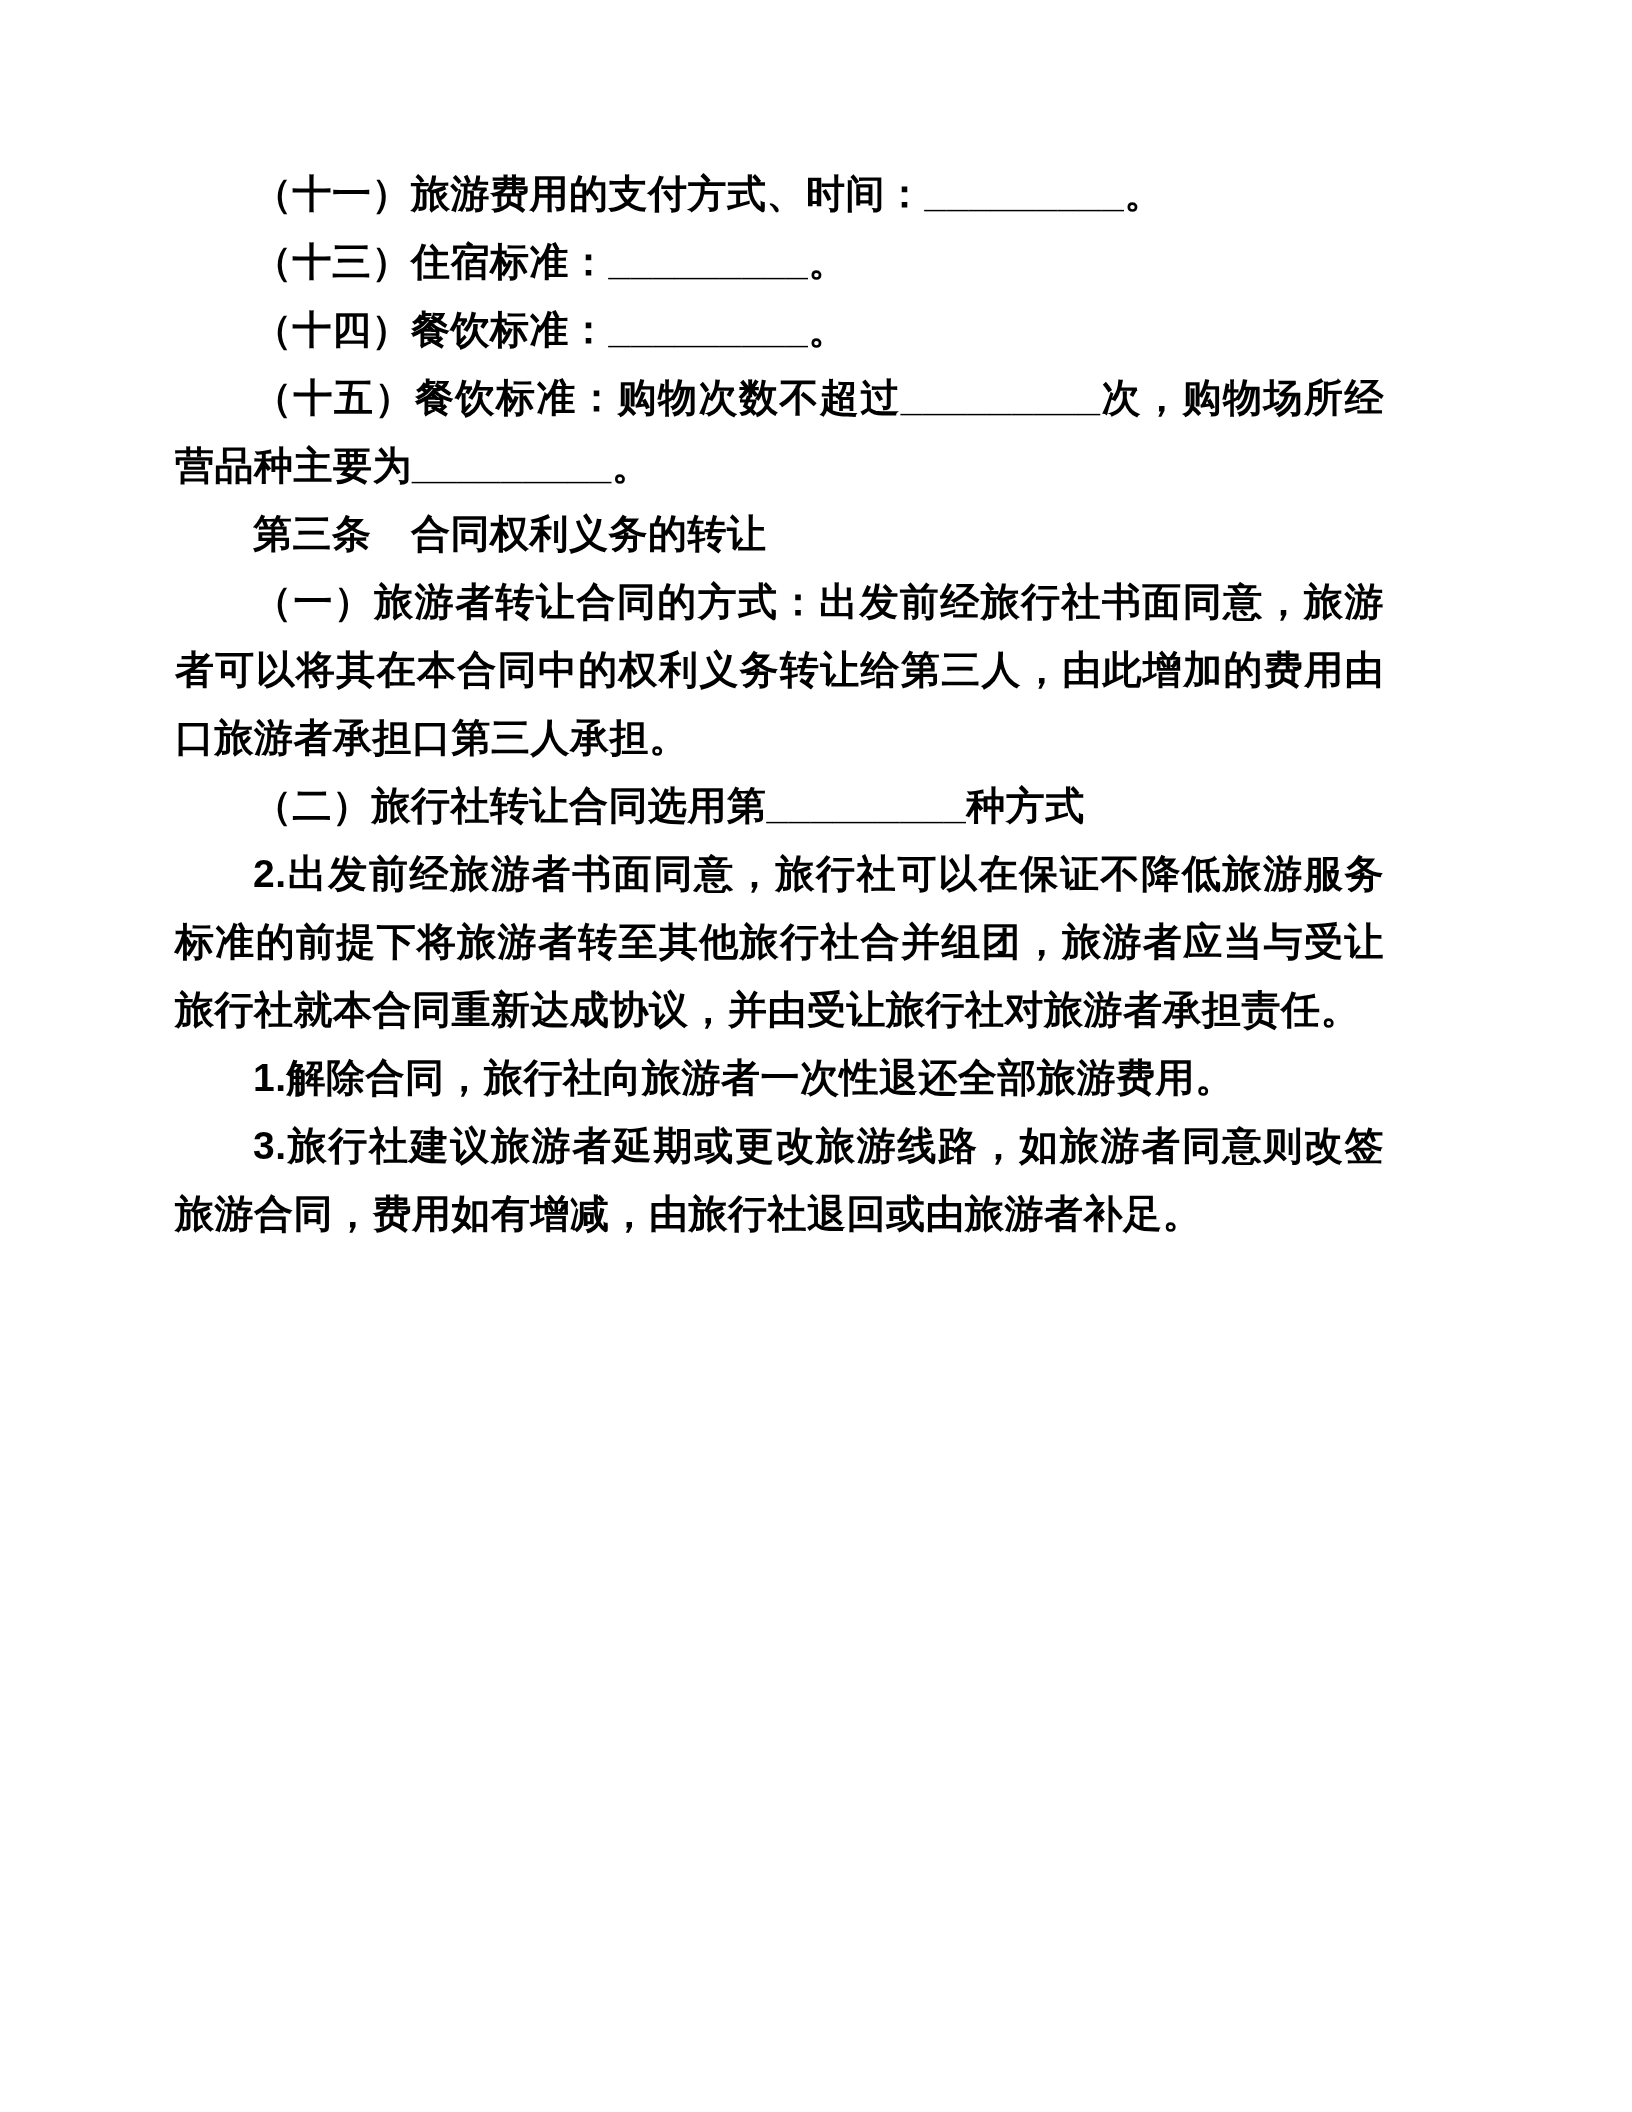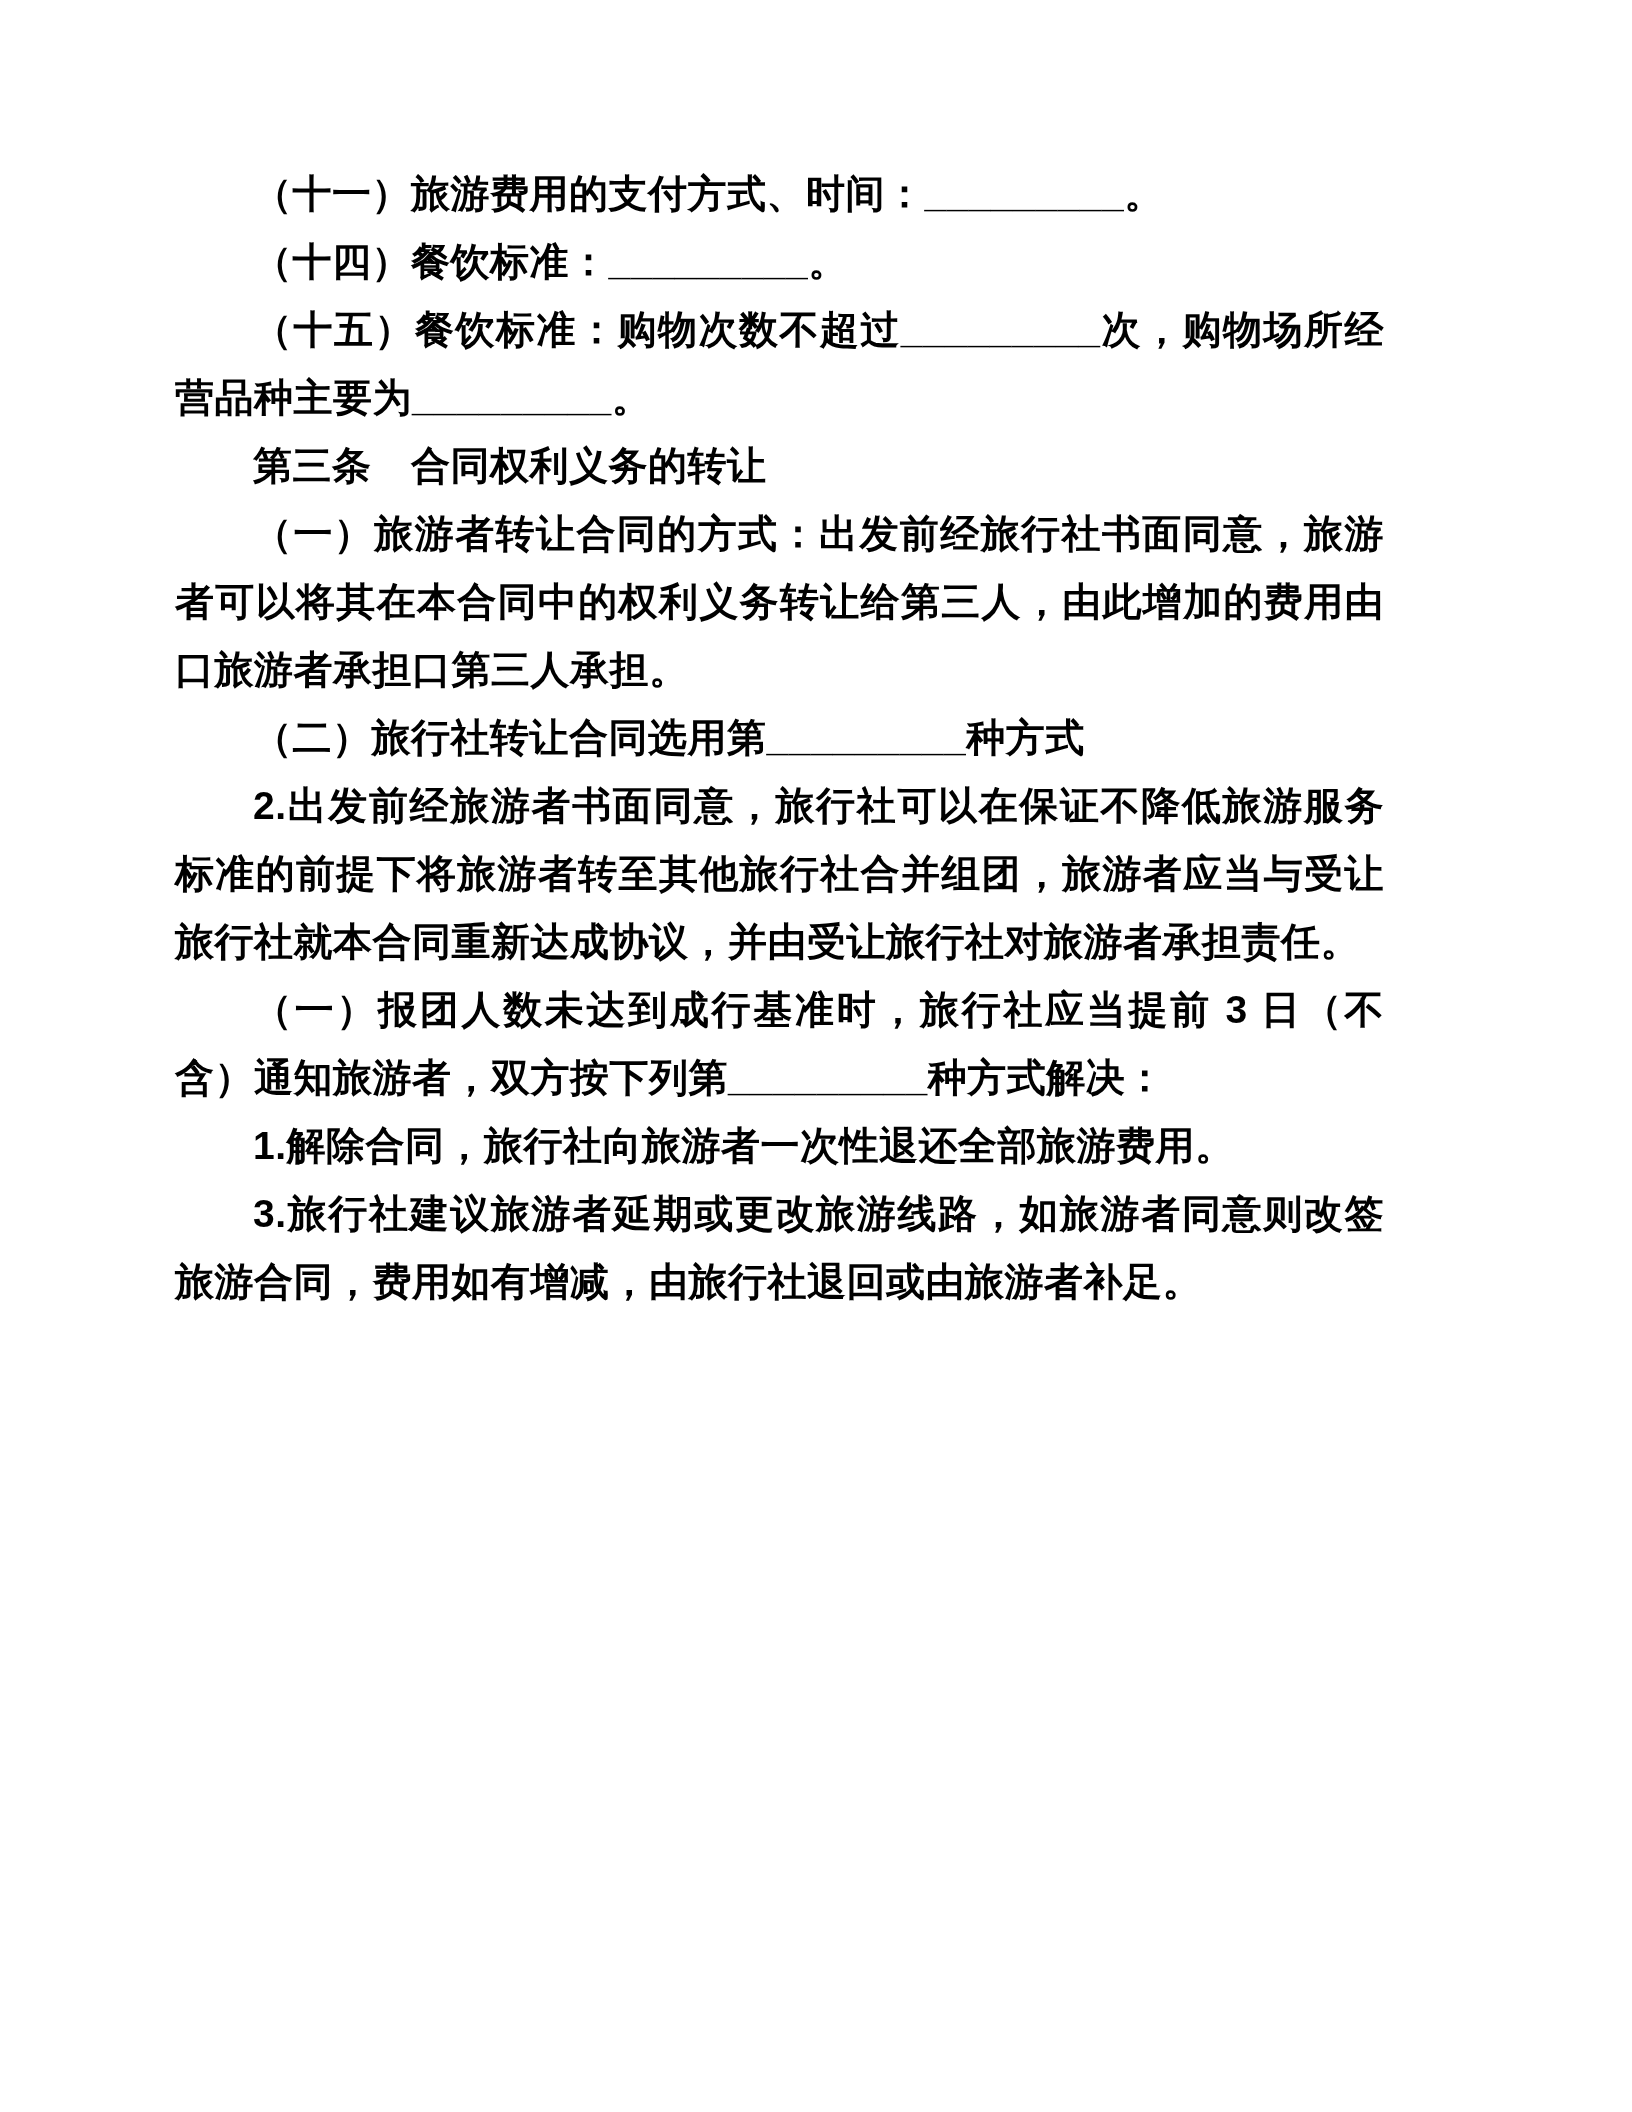--- a/index.html
+++ b/index.html
@@ -32,23 +32,23 @@
     letter-spacing: 0.5px;
     word-break: break-all;
   }
 </style>
 </head>
 <body>
 
 <div class="page">
   <div class="doc">
     <p>（十一）旅游费用的支付方式、时间：_________。</p>
+    <p>（十三）住宿标准：_________。</p>
     <p>（十四）餐饮标准：_________。</p>
     <p>（十五）餐饮标准：购物次数不超过_________次，购物场所经营品种主要为_________。</p>
     <p>第三条　合同权利义务的转让</p>
     <p>（一）旅游者转让合同的方式：出发前经旅行社书面同意，旅游者可以将其在本合同中的权利义务转让给第三人，由此增加的费用由口旅游者承担口第三人承担。</p>
     <p>（二）旅行社转让合同选用第_________种方式</p>
     <p>2.出发前经旅游者书面同意，旅行社可以在保证不降低旅游服务标准的前提下将旅游者转至其他旅行社合并组团，旅游者应当与受让旅行社就本合同重新达成协议，并由受让旅行社对旅游者承担责任。</p>
-    <p>（一）报团人数未达到成行基准时，旅行社应当提前 3 日（不含）通知旅游者，双方按下列第_________种方式解决：</p>
     <p>1.解除合同，旅行社向旅游者一次性退还全部旅游费用。</p>
     <p>3.旅行社建议旅游者延期或更改旅游线路，如旅游者同意则改签旅游合同，费用如有增减，由旅行社退回或由旅游者补足。</p>
   </div>
 </div>
 
 </body></html>

